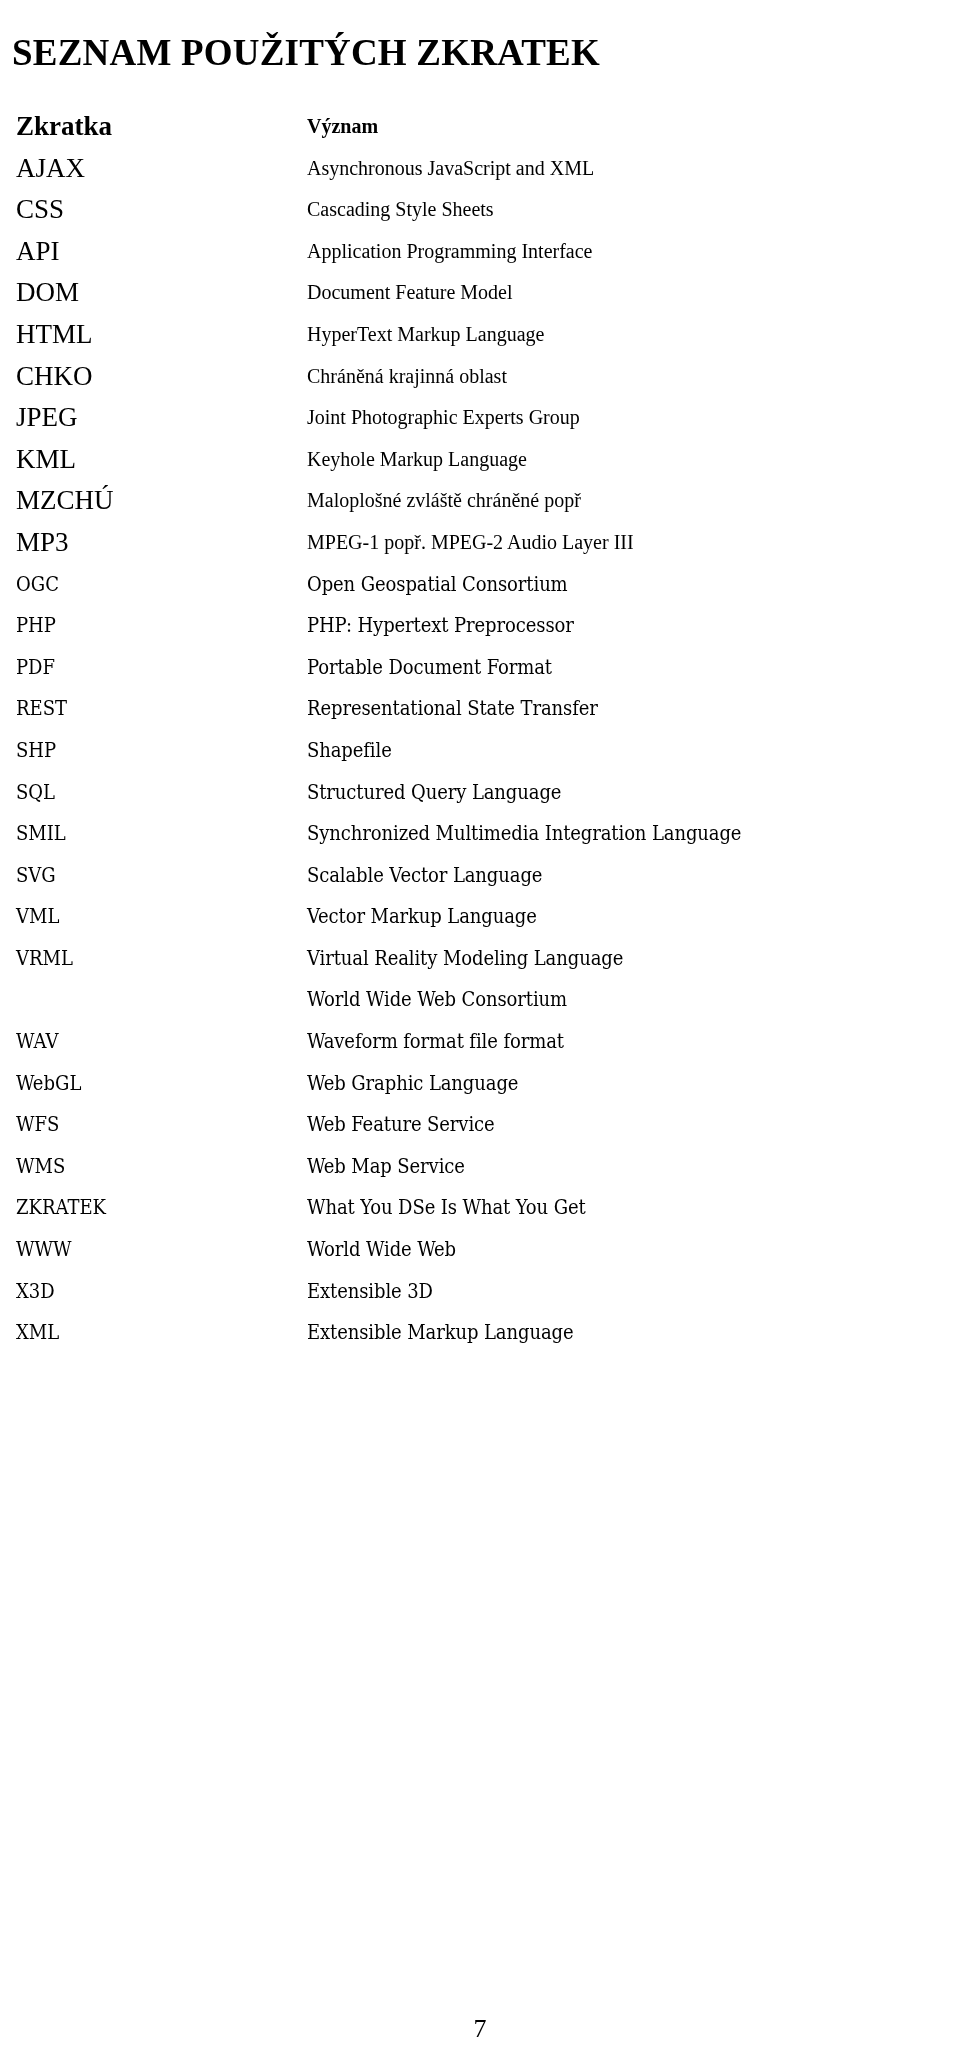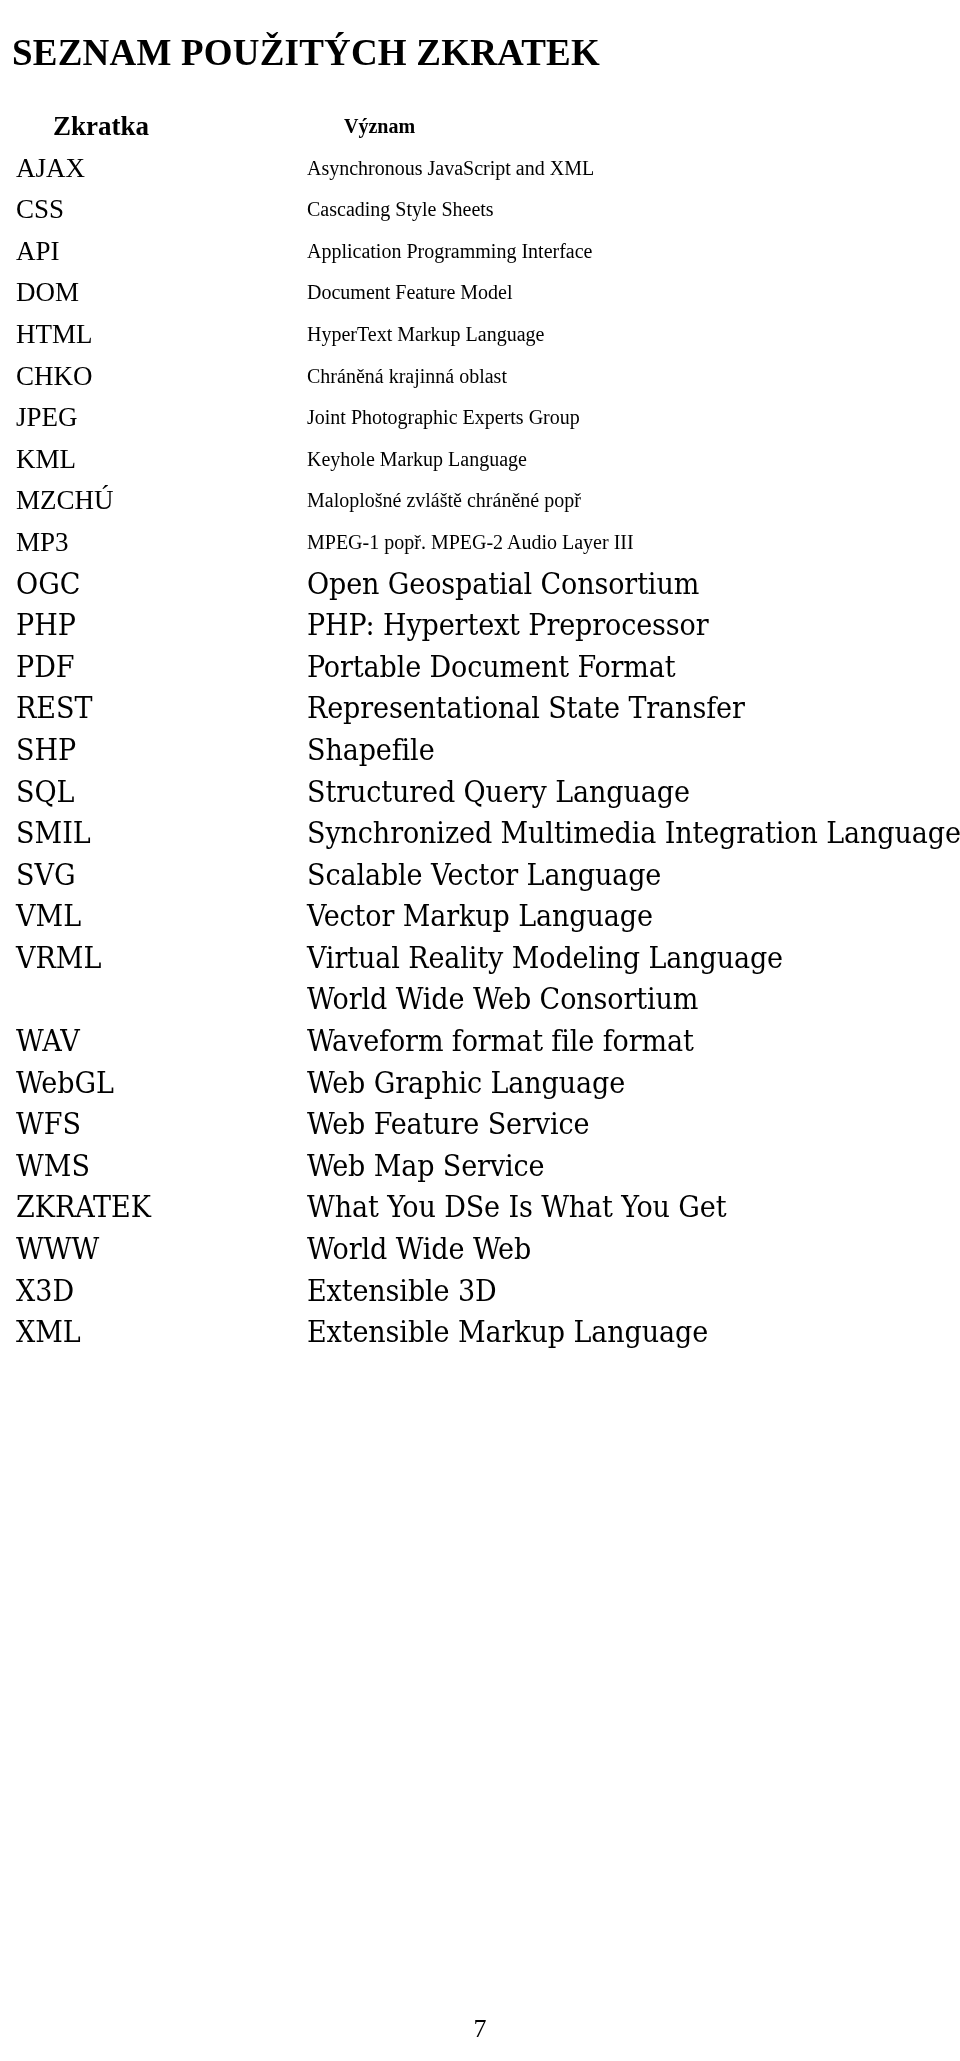--- a/index.html
+++ b/index.html
@@ -66,28 +66,27 @@
     top: 0;
     width: 645px;
     font-size: 20px;
     line-height: 36px;
     white-space: nowrap;
   }
 
   .abbr-row.header .col-abbr,
   .abbr-row.header .col-meaning {
     font-weight: bold;
-    margin-left: 37px;
   }
 
   
   .abbr-row.alt .col-abbr,
   .abbr-row.alt .col-meaning {
     font-family: "DejaVu Serif Condensed", "Liberation Serif", "DejaVu Serif", serif;
-    font-size: 30px;
+    font-size: 20px;
     font-stretch: condensed;
   }
 
   .abbr-row.alt .col-meaning {
     letter-spacing: -0.1px;
   }
 
   
   .page-number {
     position: absolute;

